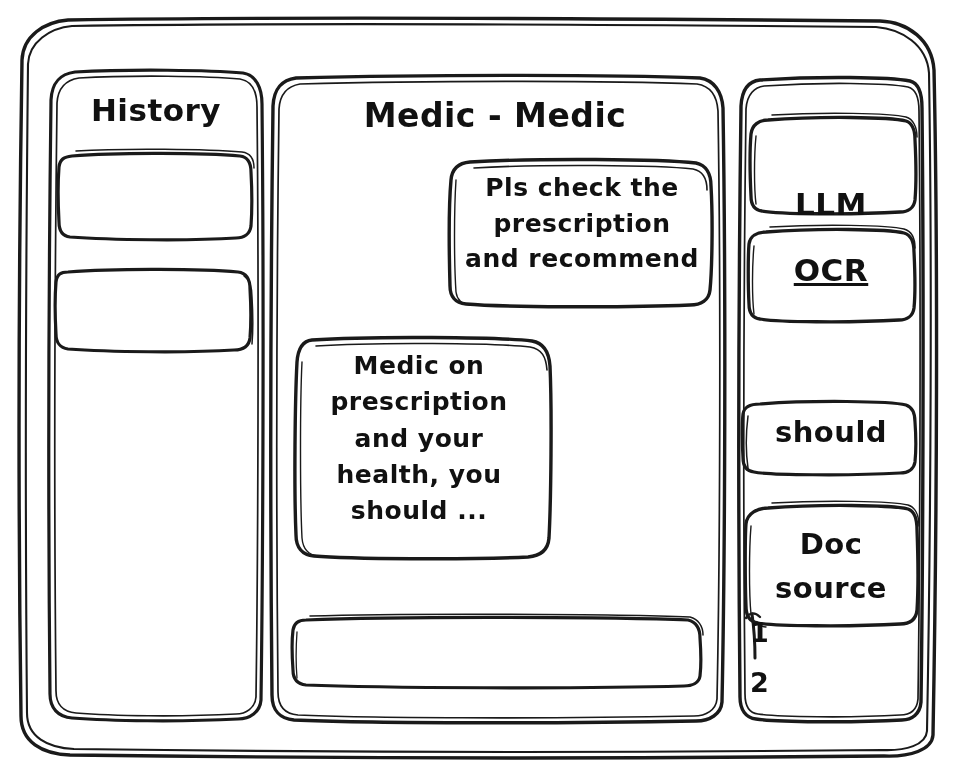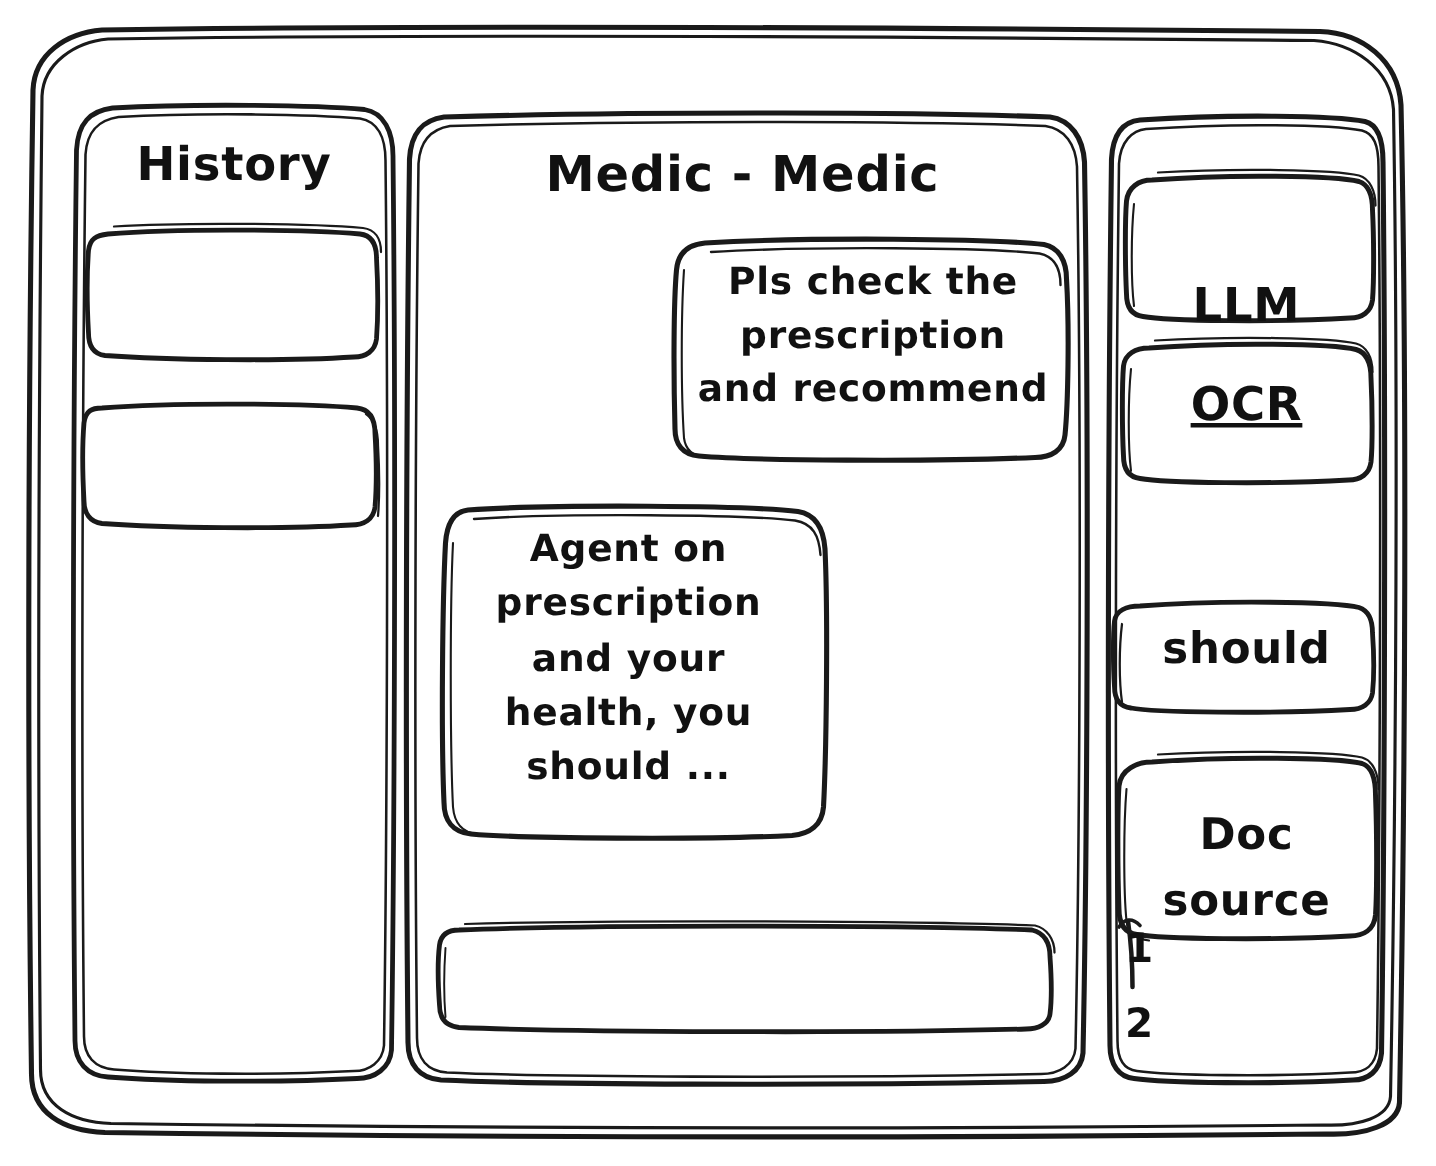--- a/index.html
+++ b/index.html
@@ -65,21 +65,21 @@
     line-height: 1.42;
   }
   #assistant-msg-text {
     left: 300px; top: 348px; width: 238px;
     font-size: 25px;
     line-height: 1.45;
   }
   #tool-llm-label   { left: 752px; top: 142px; width: 158px; font-size: 31px; margin-top: 44px; }
   #tool-ocr-label   { left: 752px; top: 252px; width: 158px; font-size: 31px; text-decoration: underline; }
   #tool-params-label{ left: 748px; top: 415px; width: 166px; font-size: 29px; }
-  #doc-source-label { left: 752px; top: 535px; width: 158px; font-size: 29px; line-height: 1.5; }
+  #doc-source-label { left: 752px; top: 523px; width: 158px; font-size: 29px; line-height: 1.5; }
   #doc-item-1 { left: 750px; top: 617px; width: 34px; font-size: 27px; text-align: left; }
   #doc-item-2 { left: 750px; top: 667px; width: 34px; font-size: 27px; text-align: left; }
 
   .hit {
     position: absolute;
     background: transparent;
   }
 </style>
 </head>
 <body>
@@ -218,21 +218,21 @@
   </svg>
 
   <div class="lbl" id="history-title">History</div>
 
   <div class="lbl" id="agent-title">Medic - Medic</div>
 
   <div class="lbl" id="user-msg-text">Pls check the
 prescription
 and recommend</div>
 
-  <div class="lbl" id="assistant-msg-text">Agent on
+  <div class="lbl" id="assistant-msg-text">Medic on
 prescription
 and your
 health, you
 should ...</div>
 
   <div class="lbl" id="tool-llm-label">LLM</div>
 
   <div class="lbl" id="tool-ocr-label">OCR</div>
 
   <div class="lbl" id="tool-params-label">should</div>

